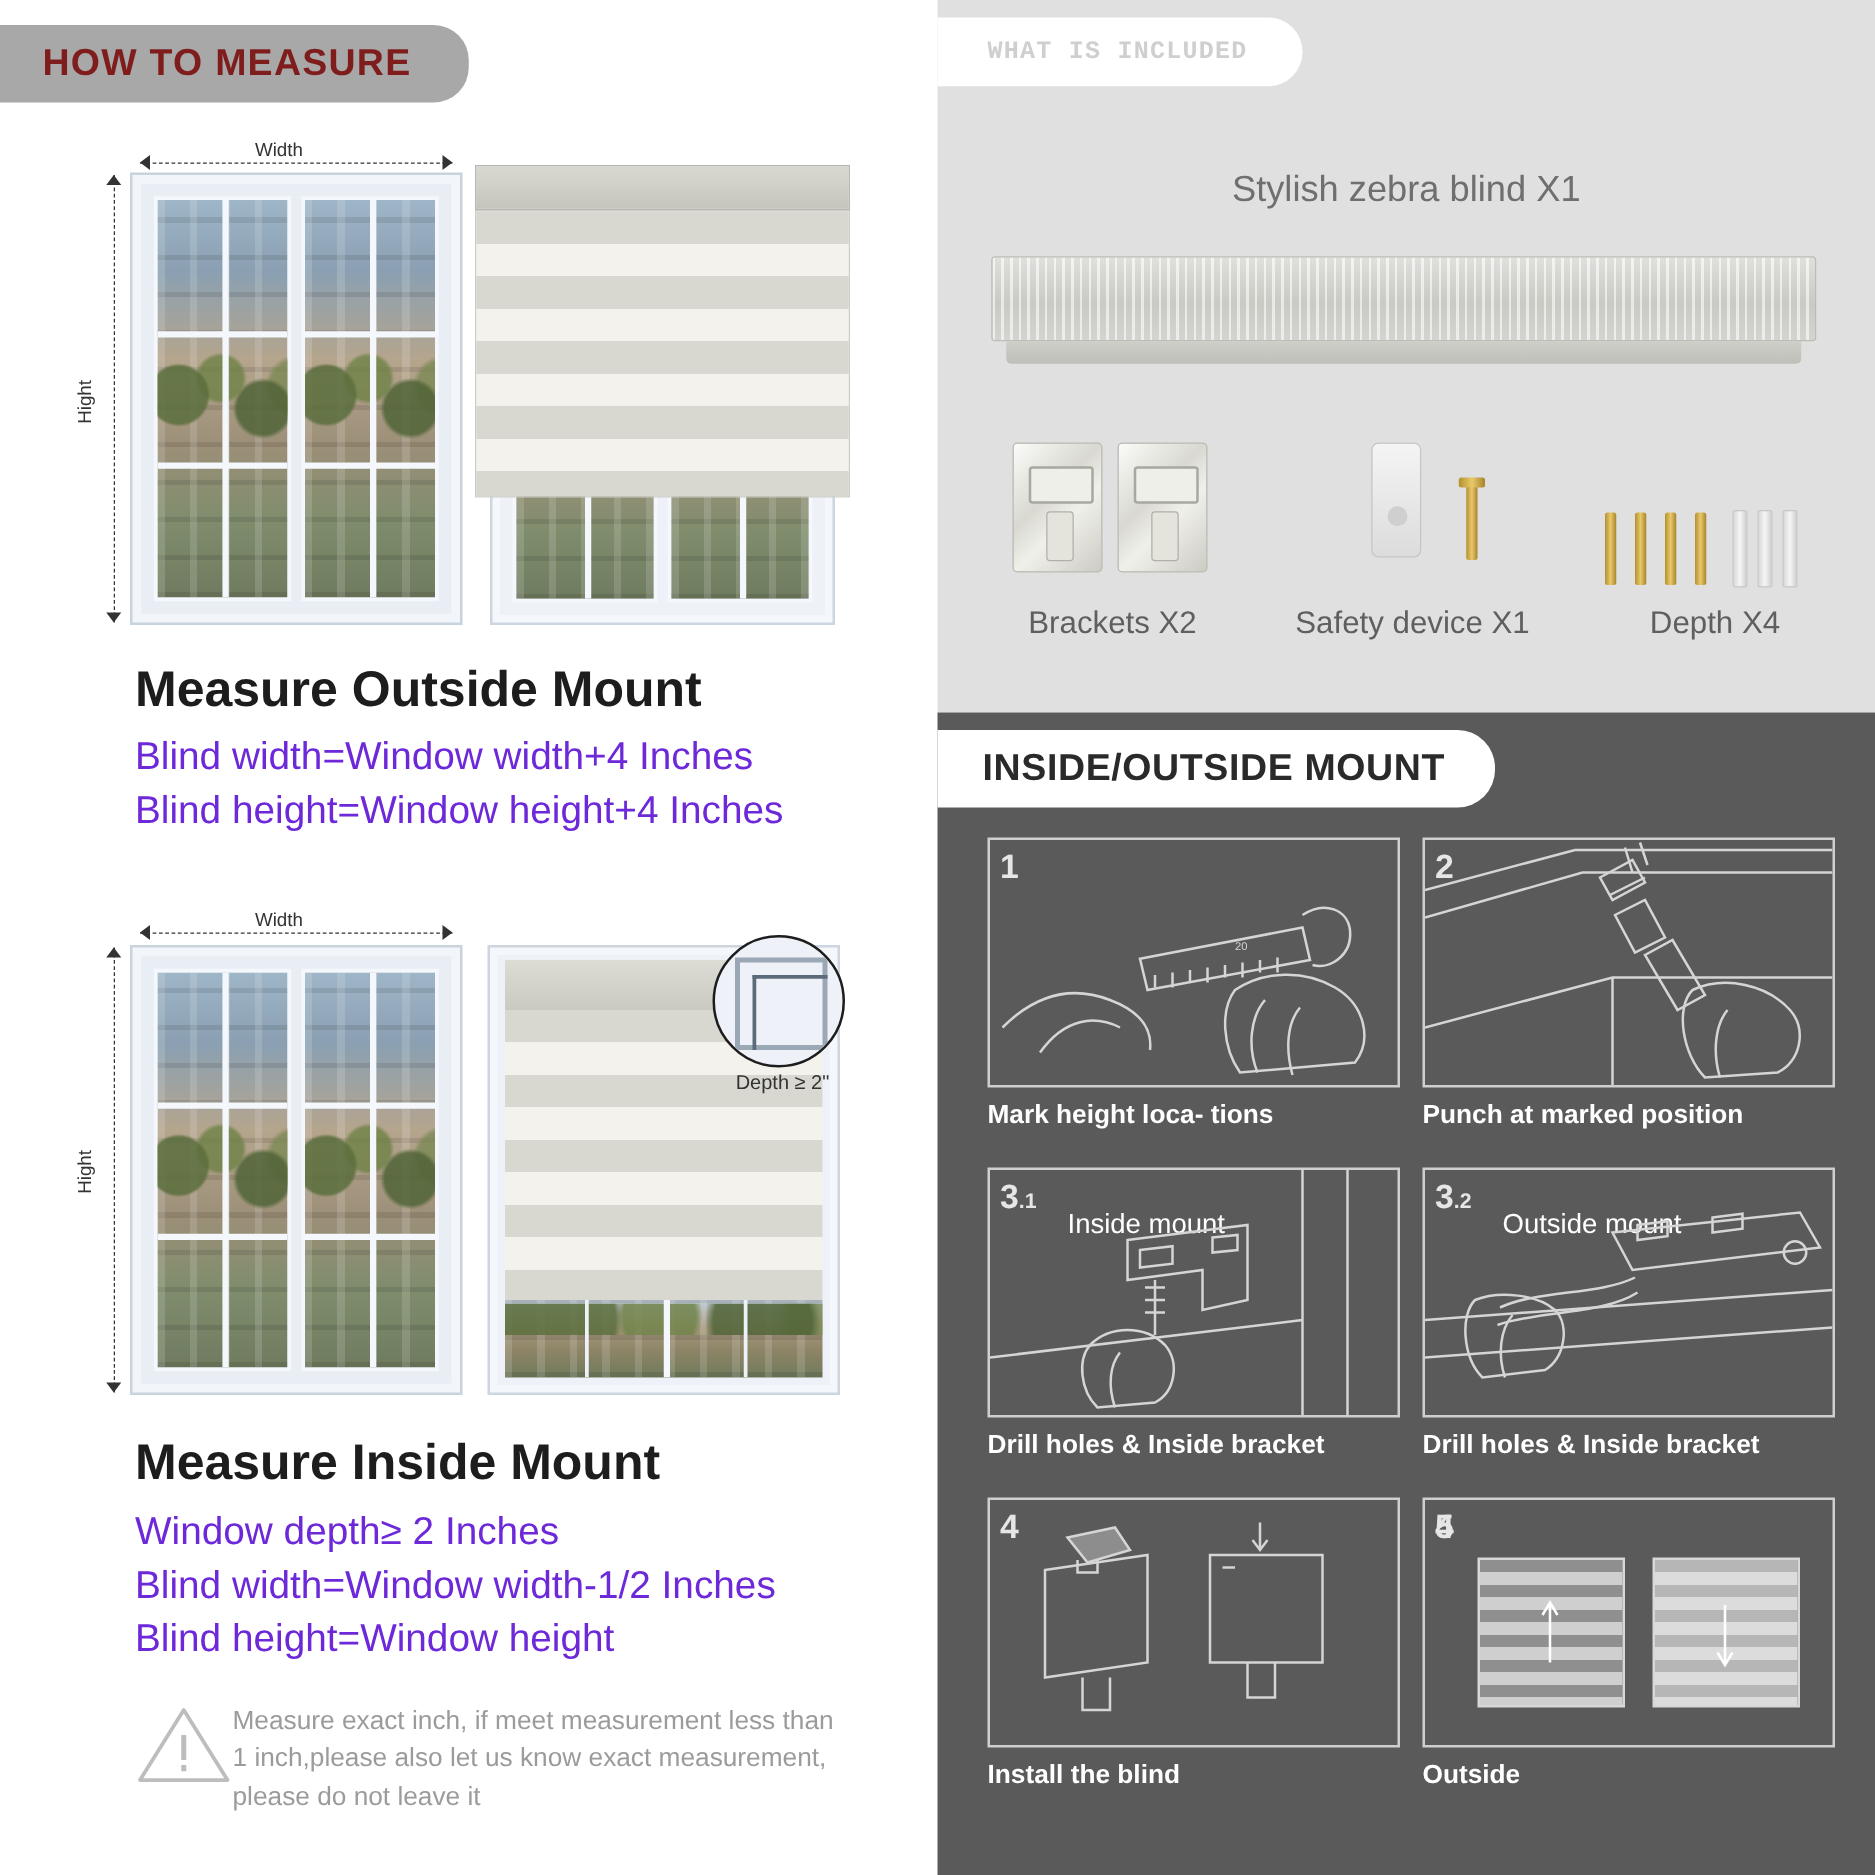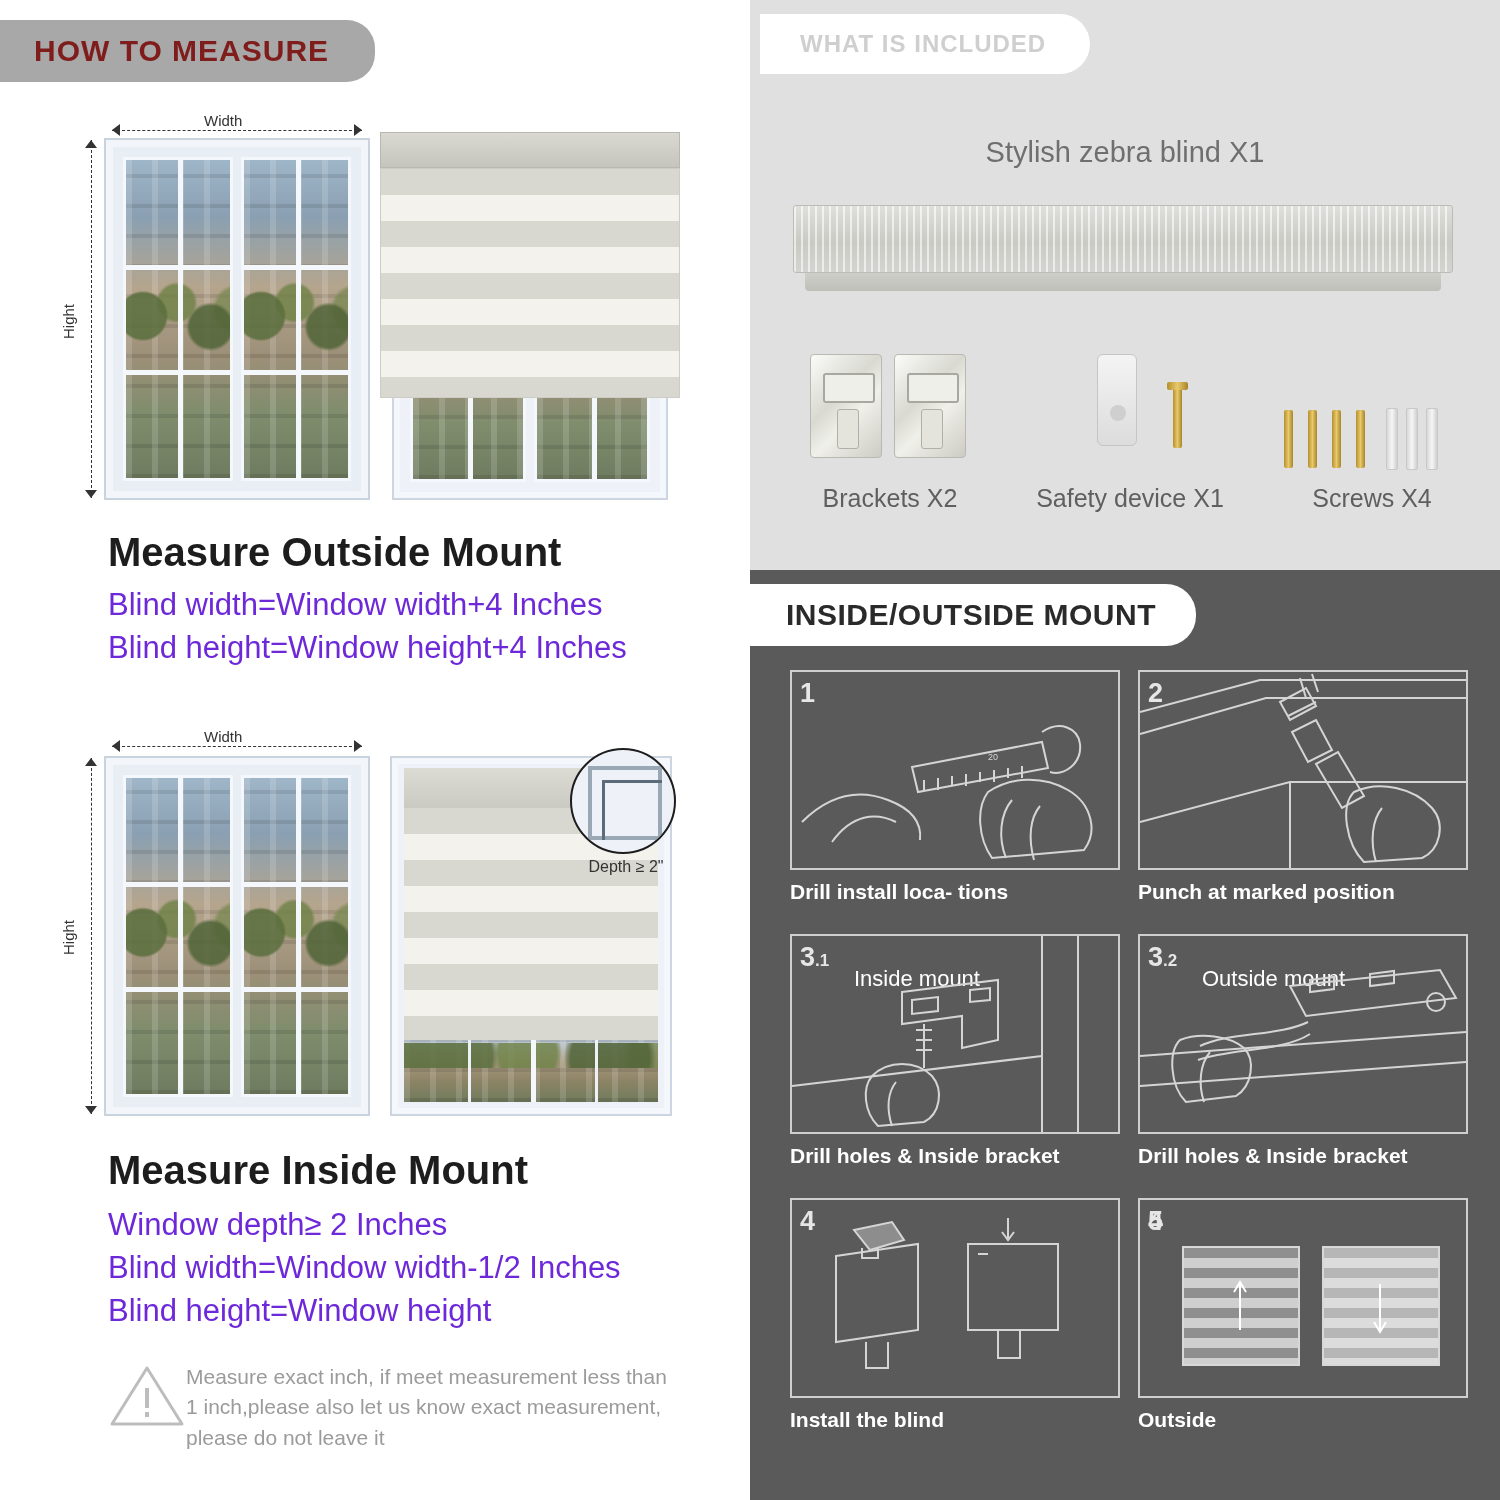--- a/index.html
+++ b/index.html
@@ -81,24 +81,24 @@
   .note-box { position:absolute; display:flex; align-items:flex-start; }
   .warn-tri { width:78px; height:68px; flex:0 0 auto; position:relative; }
   .note-text { font-size:21px; color:#9b9b9b; line-height:1.45; }
 
   
   .right-top {
     position:absolute; left:750px; top:0; width:750px; height:570px;
     background:#e0e0e0;
   }
   .tab-white {
-    position:absolute; left:10px; top:14px;
+    position:absolute; left:0; top:14px;
     background:#ffffff; color:#cfcfcf;
     padding:16px 44px 16px 40px; border-radius:0 30px 30px 0;
-    font-size:24px; font-weight:bold; letter-spacing:1px;
+    font-size:20px; font-weight:bold; letter-spacing:1px;font-family:Liberation Mono, monospace;
   }
   .incl-title { position:absolute; left:0; right:0; top:136px; text-align:center;
     font-size:29px; color:#6f6f6f; }
   .headrail {
     position:absolute; left:793px; top:205px; width:660px; height:68px;
     background:linear-gradient(180deg,#e6e6e2 0%,#d3d3cd 45%,#c6c6c0 55%,#dedeDA 100%);
     background-image:repeating-linear-gradient(90deg, rgba(255,255,255,.5) 0 2px, rgba(0,0,0,.04) 2px 7px),
       linear-gradient(180deg,#e8e8e4 0%,#d2d2cc 55%,#dcdcd8 100%);
     border:1px solid #bdbdb7; border-radius:3px;
   }
@@ -331,21 +331,21 @@
 
   <div style="position:absolute; left:1278px; top:350px; width:190px; height:120px;">
     <div class="screw gold" style="left:6px;  top:60px; height:58px;"></div>
     <div class="screw gold" style="left:30px; top:60px; height:58px;"></div>
     <div class="screw gold" style="left:54px; top:60px; height:58px;"></div>
     <div class="screw gold" style="left:78px; top:60px; height:58px;"></div>
     <div class="screw anchor" style="left:108px; top:58px; height:62px; width:12px;"></div>
     <div class="screw anchor" style="left:128px; top:58px; height:62px; width:12px;"></div>
     <div class="screw anchor" style="left:148px; top:58px; height:62px; width:12px;"></div>
   </div>
-  <div class="parts-caption" style="left:1272px; top:484px; width:200px;">Screws X4</div>
+  <div class="parts-caption" style="left:1272px; top:484px; width:200px;">Depth X4</div>
 
   <div class="right-bottom">
 
     <div class="tab-mount">INSIDE/OUTSIDE MOUNT</div>
 
     <div class="step" style="left:40px; top:100px; width:330px; height:200px;">
       <div class="step-num">1</div>
       <svg width="326" height="196" viewBox="0 0 326 196" style="position:absolute;left:0;top:0;">
         <g fill="none" stroke="#d5d5d5" stroke-width="2">
           <path d="M10 150 C40 120 70 118 96 128 C120 137 130 150 128 168"></path>
@@ -353,21 +353,21 @@
           <path d="M120 95 L250 70 L256 96 L126 120 Z"></path>
           <path d="M132 108 l0 10 M146 106 l0 12 M160 104 l0 10 M174 102 l0 12 M188 100 l0 10 M202 98 l0 12 M216 96 l0 10 M230 94 l0 12"></path>
           <path d="M250 60 C268 48 286 56 288 72 C290 92 272 104 258 100"></path>
           <path d="M196 120 C220 104 252 104 276 118 C300 132 306 160 292 178 L200 186 C186 166 184 136 196 120 Z"></path>
           <path d="M214 186 C206 166 208 142 220 128"></path>
           <path d="M242 188 C236 166 238 146 248 134"></path>
         </g>
         <text x="196" y="88" fill="#d5d5d5" font-size="9" font-family="Liberation Sans, sans-serif">20</text>
       </svg>
     </div>
-    <div class="step-cap" style="left:40px; top:310px;">Drill install loca- tions</div>
+    <div class="step-cap" style="left:40px; top:310px;">Mark height loca- tions</div>
 
     <div class="step" style="left:388px; top:100px; width:330px; height:200px;">
       <div class="step-num">2</div>
       <svg width="326" height="196" viewBox="0 0 326 196" style="position:absolute;left:0;top:0;">
         <g fill="none" stroke="#d5d5d5" stroke-width="2">
           <path d="M0 40 L120 8 L326 8"></path>
           <path d="M0 62 L126 26 L326 26"></path>
           <path d="M0 150 L150 110 L326 110"></path>
           <path d="M150 110 L150 196"></path>
           <path d="M140 30 l26 -14 l10 18 l-26 14 Z"></path>

